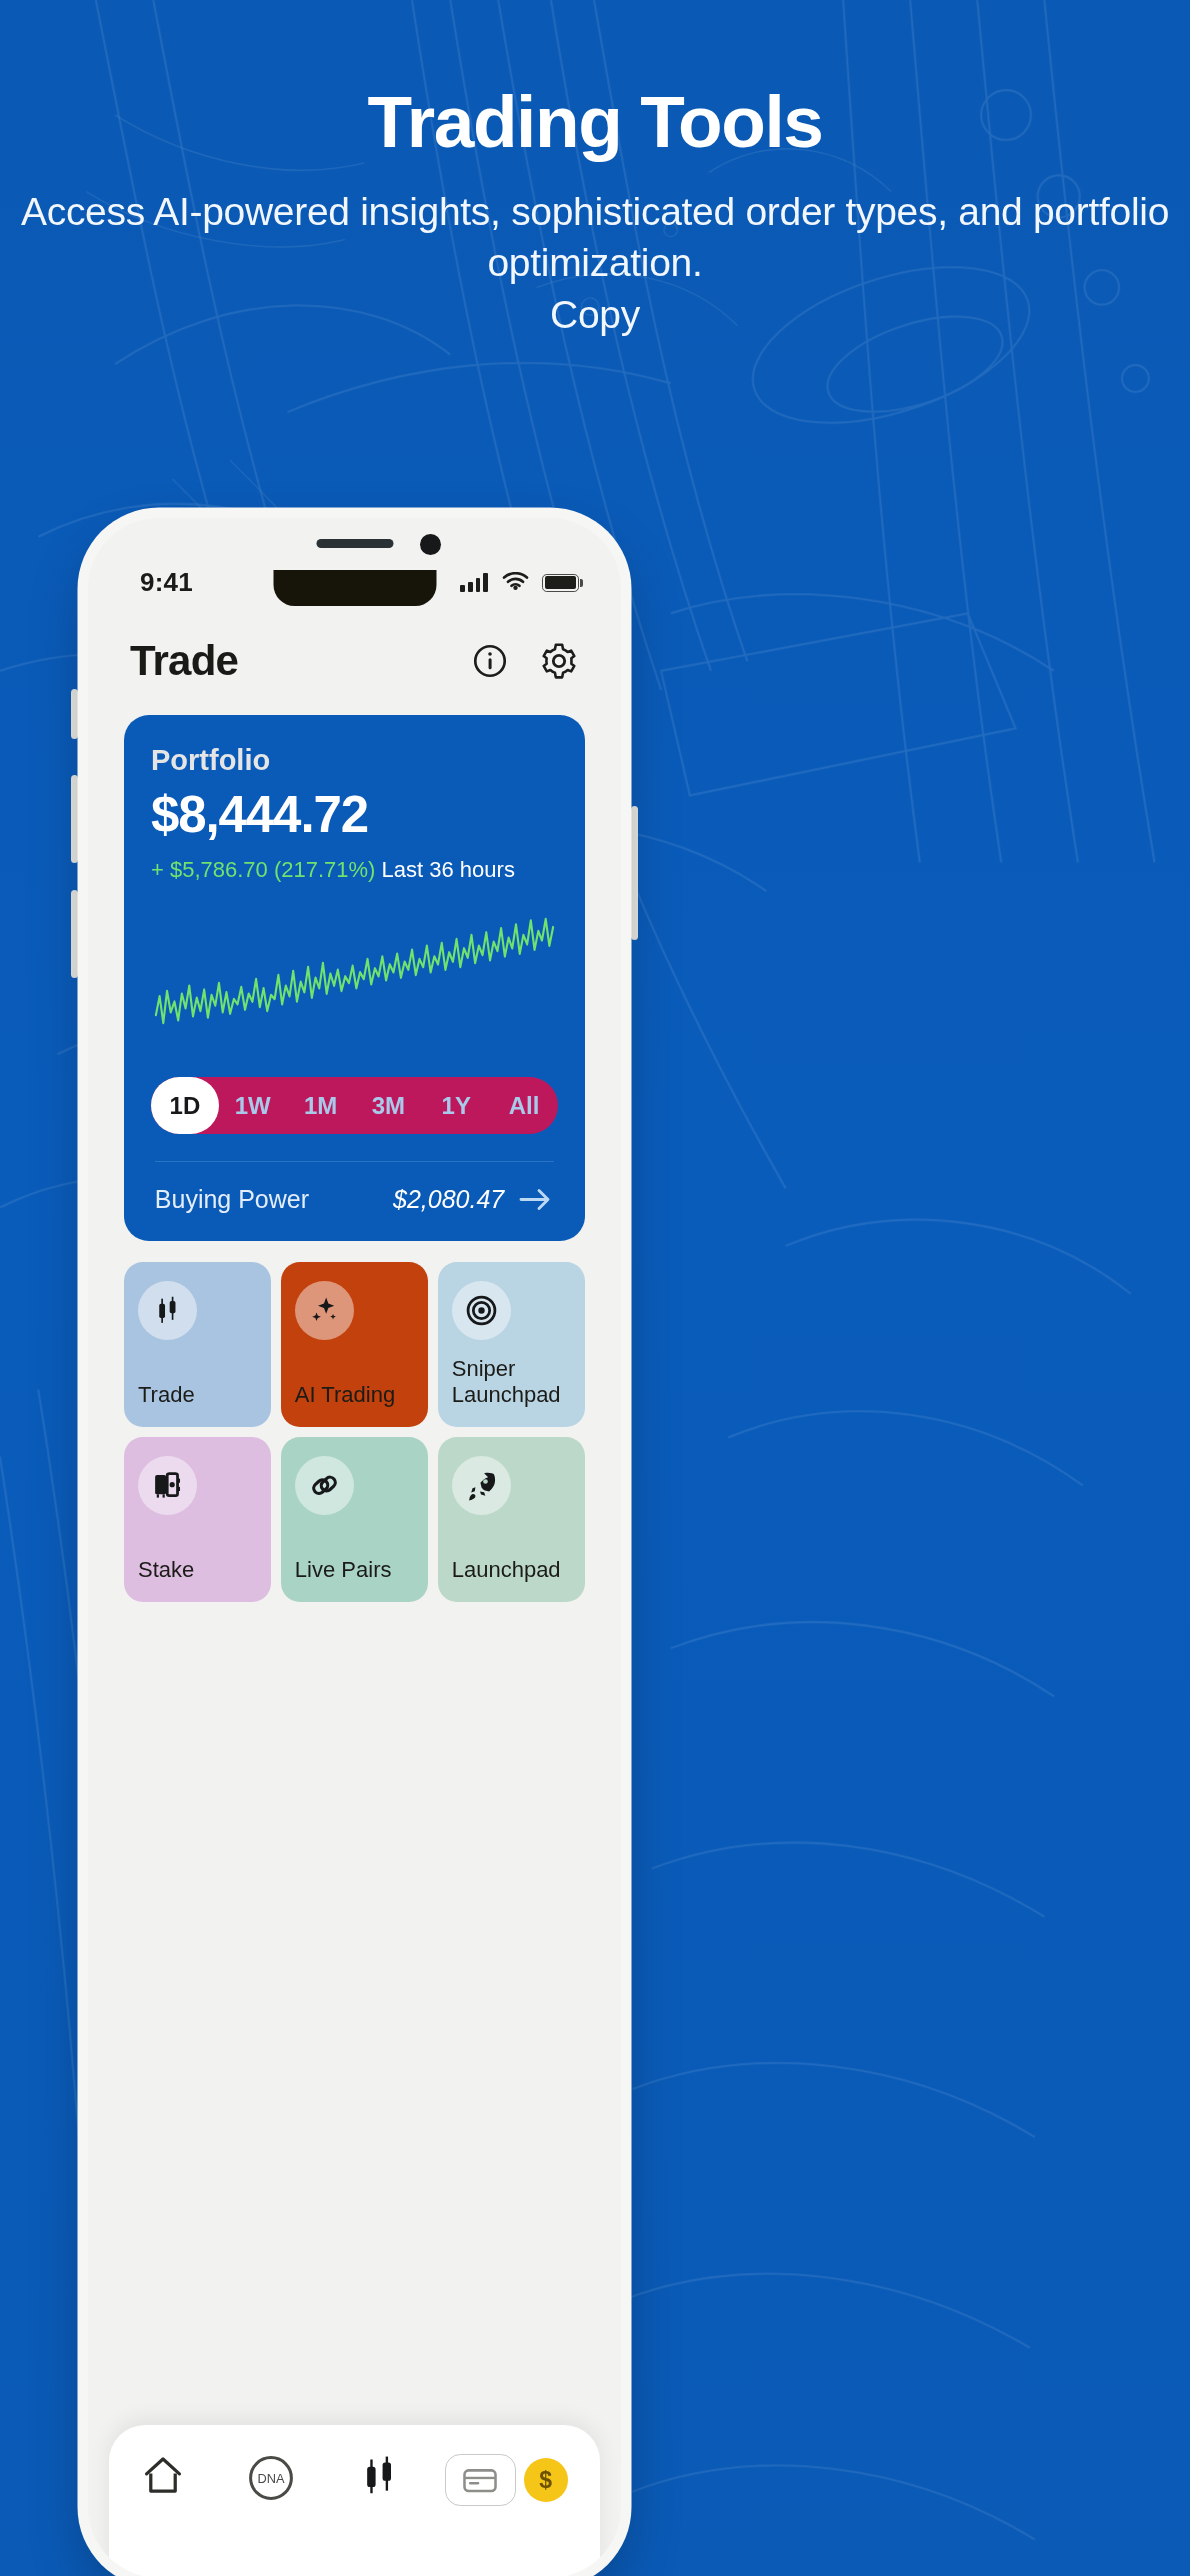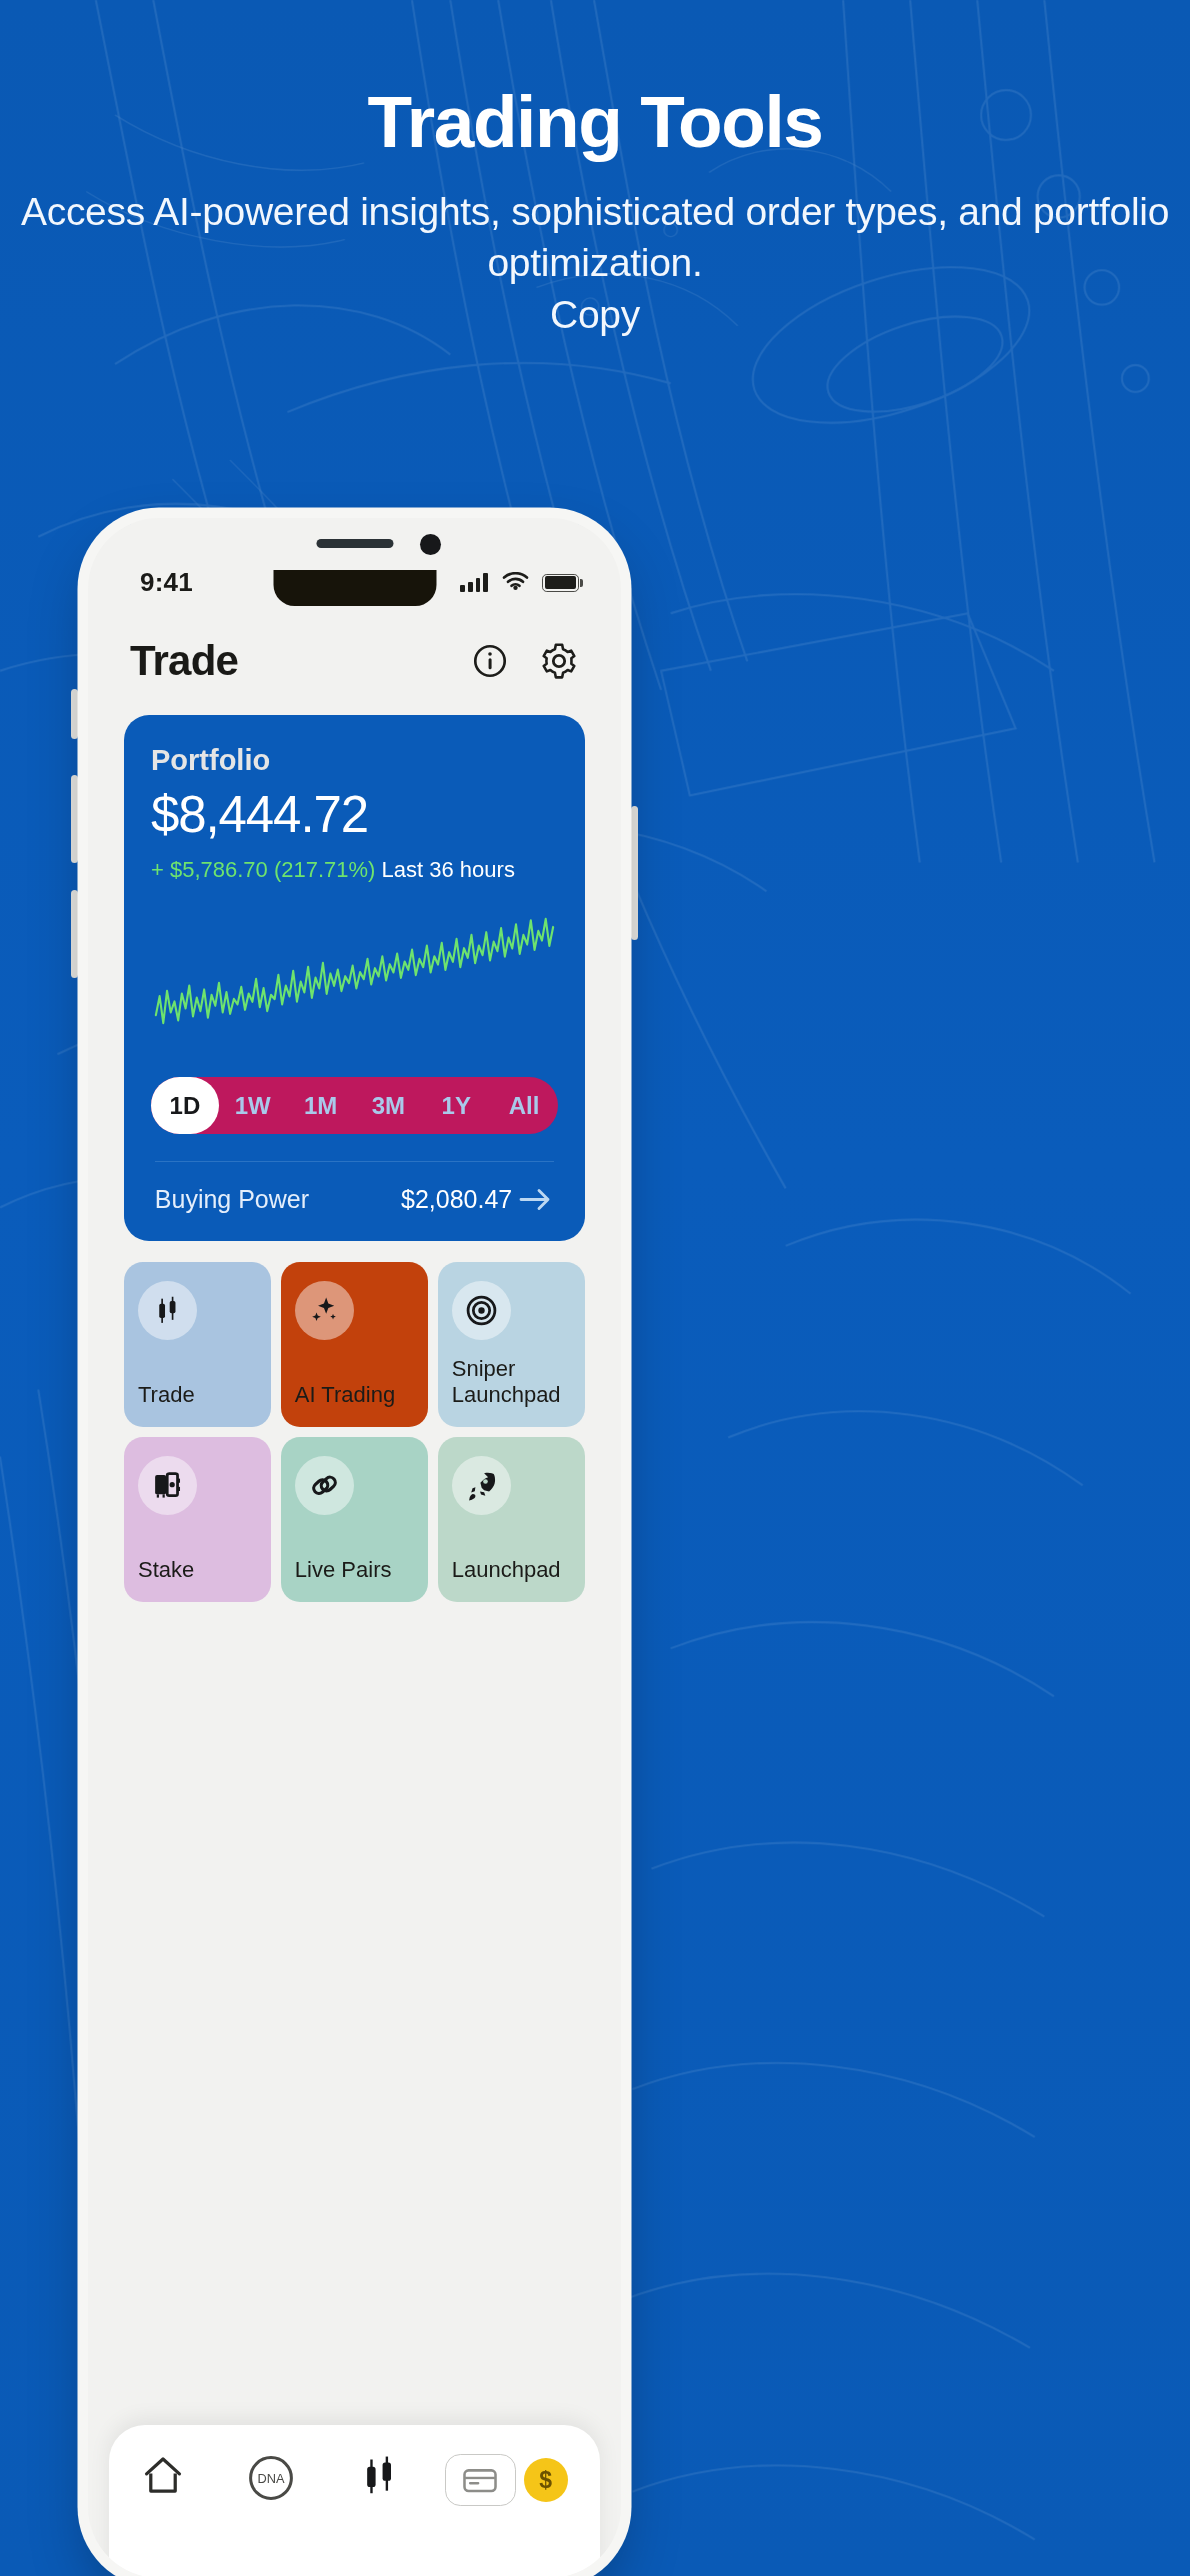--- a/index.html
+++ b/index.html
@@ -117,21 +117,21 @@
   
   .portfolio-card {
     margin:13.4px 36px 0 36px;
     background:#0a5bb8;
     border-radius:25px;
     padding:29px 27px 23px 27px;
     color:#fff;
     position:relative;
   }
   .pf-label { font-size:29px; color:#e5e5e5; font-weight:700; }
-  .pf-value { font-size:51px; font-weight:400; letter-spacing:-1.1px; margin-top:7.7px; }
+  .pf-value { font-size:51px; font-weight:700; letter-spacing:-1.1px; margin-top:7.7px; }
   .pf-change { margin-top:13.4px; font-size:22px; }
   .pf-change .up { color:#6ee36e; }
   .pf-change .period { color:#ffffff; }
 
   .chart-area { height:158px; margin-top:17px; position:relative; }
   .chart-area svg { width:100%; height:100%; display:block; }
 
   
   .range-row {
     margin-top:19px;
@@ -150,21 +150,21 @@
   }
   .range-btn.active { background:#ffffff; color:#17181a; }
 
   .divider { height:1px; background:#2a73c4; margin:27px 3.8px 0 3.8px; }
 
   .bp-row {
     display:flex; align-items:center; justify-content:space-between;
     padding:23px 3.8px 3.8px 3.8px;
   }
   .bp-label { font-size:25px; color:#e4eefb; }
-  .bp-right { display:flex; align-items:center; gap:6px; }
+  .bp-right { display:flex; align-items:center; gap:14px;font-style:italic; }
   .bp-value { font-size:25px; color:#ffffff; font-weight:500; }
 
   
   .tiles {
     margin:21px 36px 0 36px;
     display:grid;
     grid-template-columns:repeat(3, 1fr);
     gap:9.6px;
   }
   .tile {

